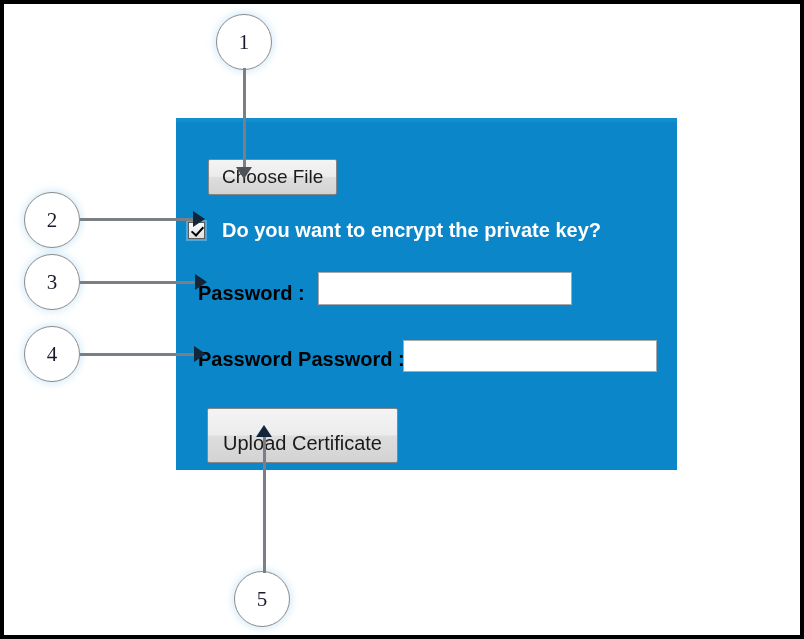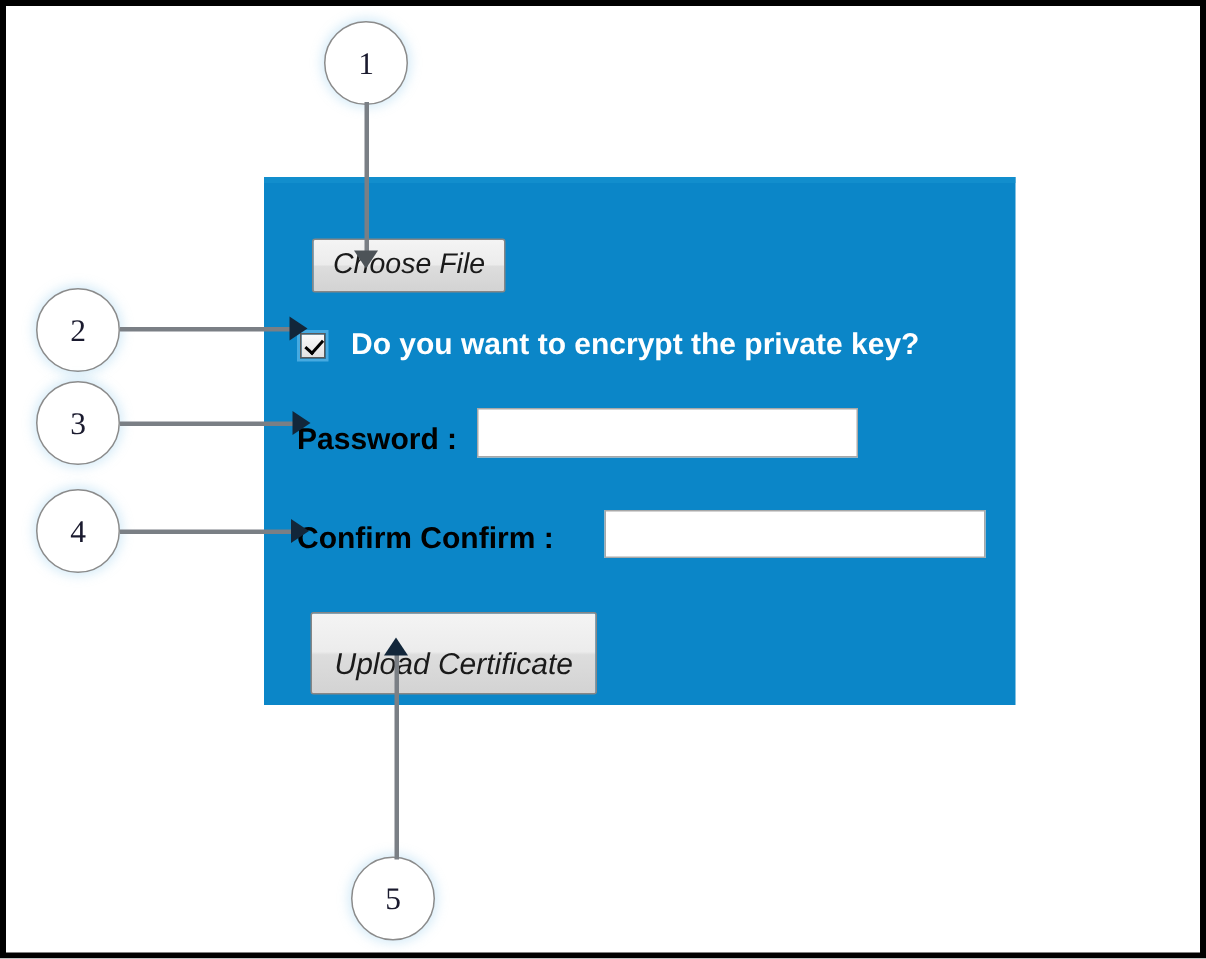--- a/index.html
+++ b/index.html
@@ -54,33 +54,32 @@
     background: linear-gradient(to bottom, #f4f4f4 0%, #ececec 48%, #dddddd 52%, #d3d3d3 100%);
     border: 1px solid #868686;
     border-radius: 2px;
     color: #1a1a1a;
     font-family: "Liberation Sans", sans-serif;
     font-size: 19px;
     line-height: 1;
     padding: 7px 13px 8px 13px;
     white-space: nowrap;
     box-sizing: border-box;
-    font-style: italic;
   }
   #file-name {
     color: #111111;
     font-size: 20px;
     margin-left: 11px;
     white-space: nowrap;
   }
 
   
   #encrypt-row {
     position: absolute;
-    left: 24px;
+    left: 12px;
     top: 101px;
     display: flex;
     align-items: center;
   }
   .checkbox-box {
     position: relative;
     width: 17px;
     height: 17px;
     background: linear-gradient(to bottom, #fbfbfb, #e2e2e2);
     border: 1px solid #5a5a5a;
@@ -217,21 +216,21 @@
     </div>
 
     <div id="encrypt-row">
       <span class="checkbox-box"></span>
       <span id="encrypt-label">Do you want to encrypt the private key?</span>
     </div>
 
     <span class="field-label" id="password-label">Password :</span>
     <input class="text-input" id="password-input" type="password" placeholder="" style="">
 
-    <span class="field-label" id="confirm-label">Confirm Confirm :</span>
+    <span class="field-label" id="confirm-label">Password Password :</span>
     <input class="text-input" id="confirm-input" type="password" placeholder="" style="">
 
     <button class="native-button" id="upload-button">Upload Certificate</button>
   </div>
 
   <div class="callout" id="callout-1">1</div>
   <div class="callout" id="callout-2">2</div>
   <div class="callout" id="callout-3">3</div>
   <div class="callout" id="callout-4">4</div>
   <div class="callout" id="callout-5">5</div>

